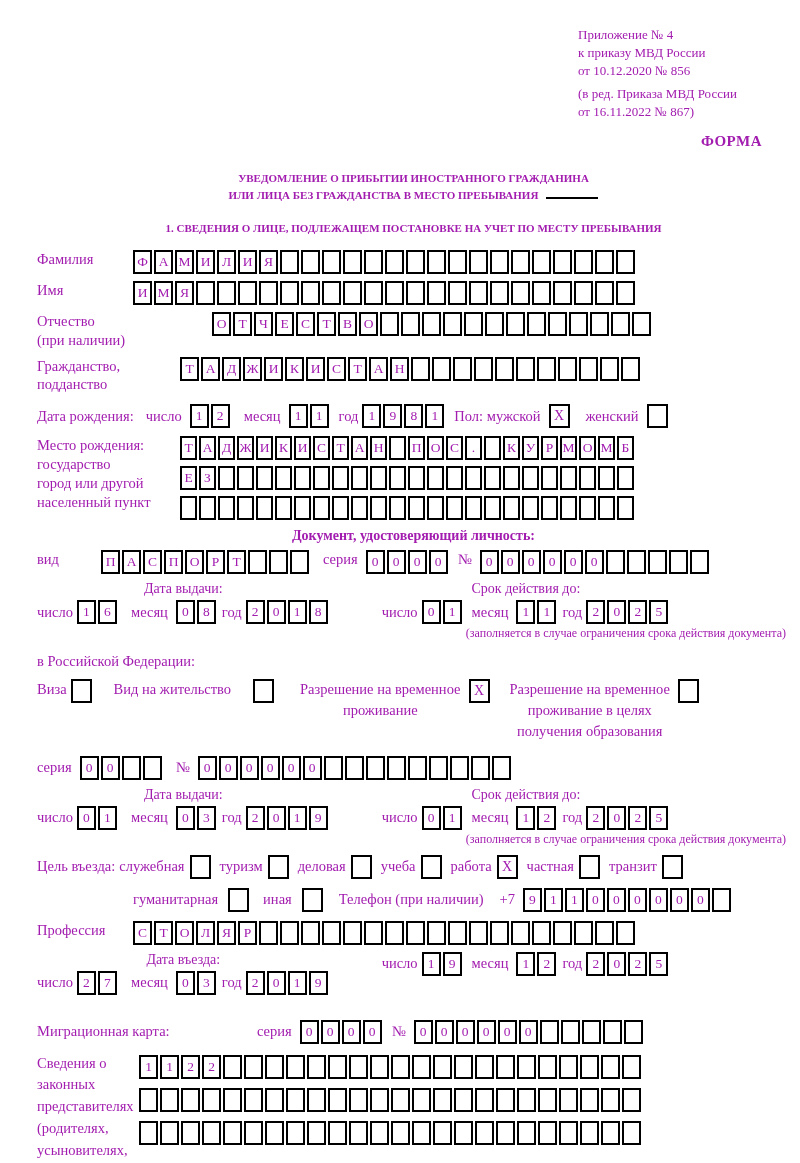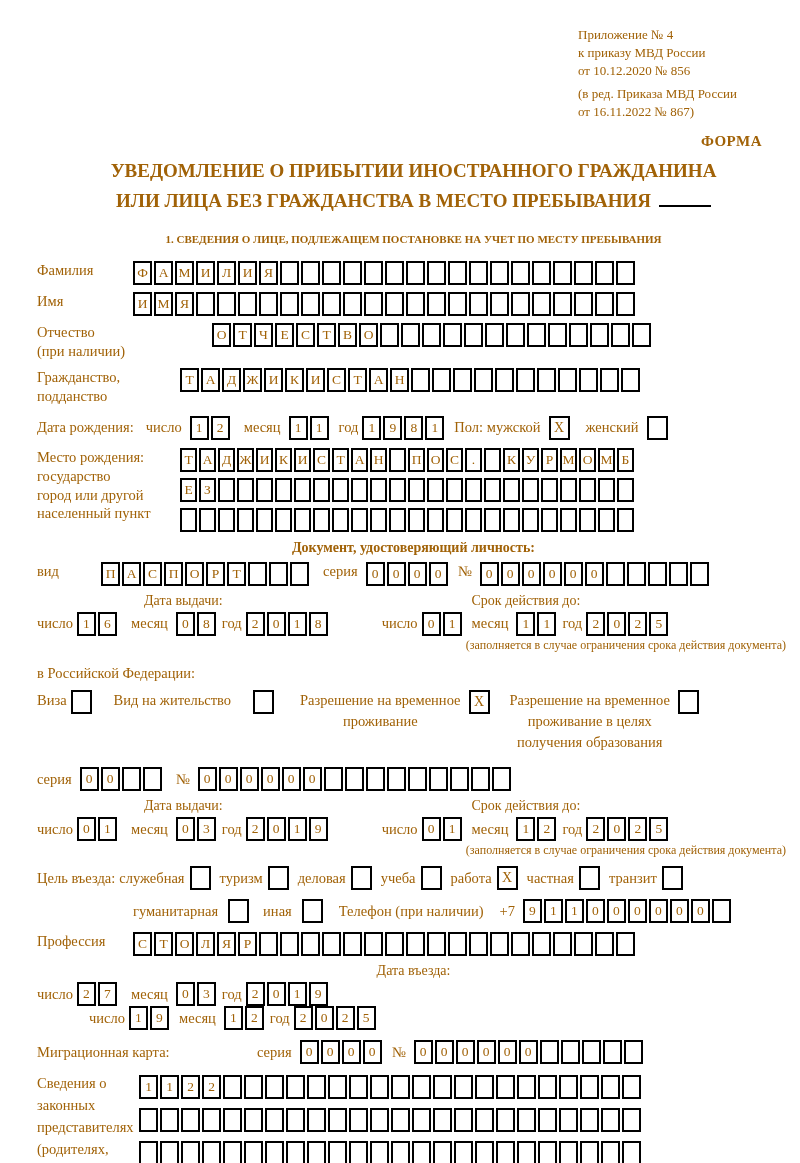--- a/index.html
+++ b/index.html
@@ -1,30 +1,30 @@
 <!DOCTYPE html>
 <html><head>
 <meta charset="utf-8">
 <style>
   * { box-sizing: border-box; margin: 0; padding: 0; }
   html, body { background: #fff; }
   .page {
     position: relative;
     width: 800px; height: 1163px;
-    background: #fff; color: #a16207;
+    background: #fff; color: #a21caf;
     font-family: "Liberation Serif", "DejaVu Serif", serif;
     padding: 26px 10px 0 37px;
     overflow: hidden;
   }
   
   .appendix { margin-left: auto; width: 212px; font-size: 13px; line-height: 1.38; }
   .appendix .grp2 { margin-top: 5px; }
   .forma { text-align: right; padding-right: 28px; font-weight: bold; font-size: 15px; letter-spacing: .5px; margin-top: 12px; }
   
-  .title { text-align: center; font-weight: bold; font-size: 19px; line-height: 1.6; margin-top: 6px; }
+  .title { text-align: center; font-weight: bold; font-size: 11px; line-height: 1.6; margin-top: 20px; }
   .title .uline { display: inline-block; width: 52px; border-bottom: 2px solid #000; height: 12px; margin-left: 8px; }
   .sect { text-align: center; font-weight: bold; font-size: 11px; margin-top: 17px; margin-bottom: 16px; }
   
   .frow { display: flex; align-items: flex-start; margin-bottom: 7px; }
   .flabel { font-size: 14.5px; line-height: 1.3; flex: 0 0 auto; }
   .cells { display: inline-flex; flex-wrap: nowrap; flex: 0 0 auto; }
   .cell {
     display: inline-flex; align-items: center; justify-content: center;
     width: 19px; height: 24px; border: 2px solid #000; margin-right: 2px;
     font-size: 13.5px; flex: 0 0 auto;
@@ -585,21 +585,21 @@
         <span class="cell"></span>
         <span class="cell"></span>
         <span class="cell"></span>
         <span class="cell"></span>
         <span class="cell"></span>
         <span class="cell"></span>
         <span class="cell"></span>
       </div>
   </div>
 
-  <div class="dates" style="margin-bottom:10px;flex-direction:column;">
+  <div class="dates" style="margin-bottom:25px;">
     <div class="dcol">
       <div class="dtitle">Дата въезда:</div>
       <div class="drow">
         <span class="gap4">число</span>
         <span class="cells gap12">
             <span class="cell">2</span>
             <span class="cell">7</span>
           </span>
         <span class="gap8">месяц</span>
         <span class="cells gap4">

